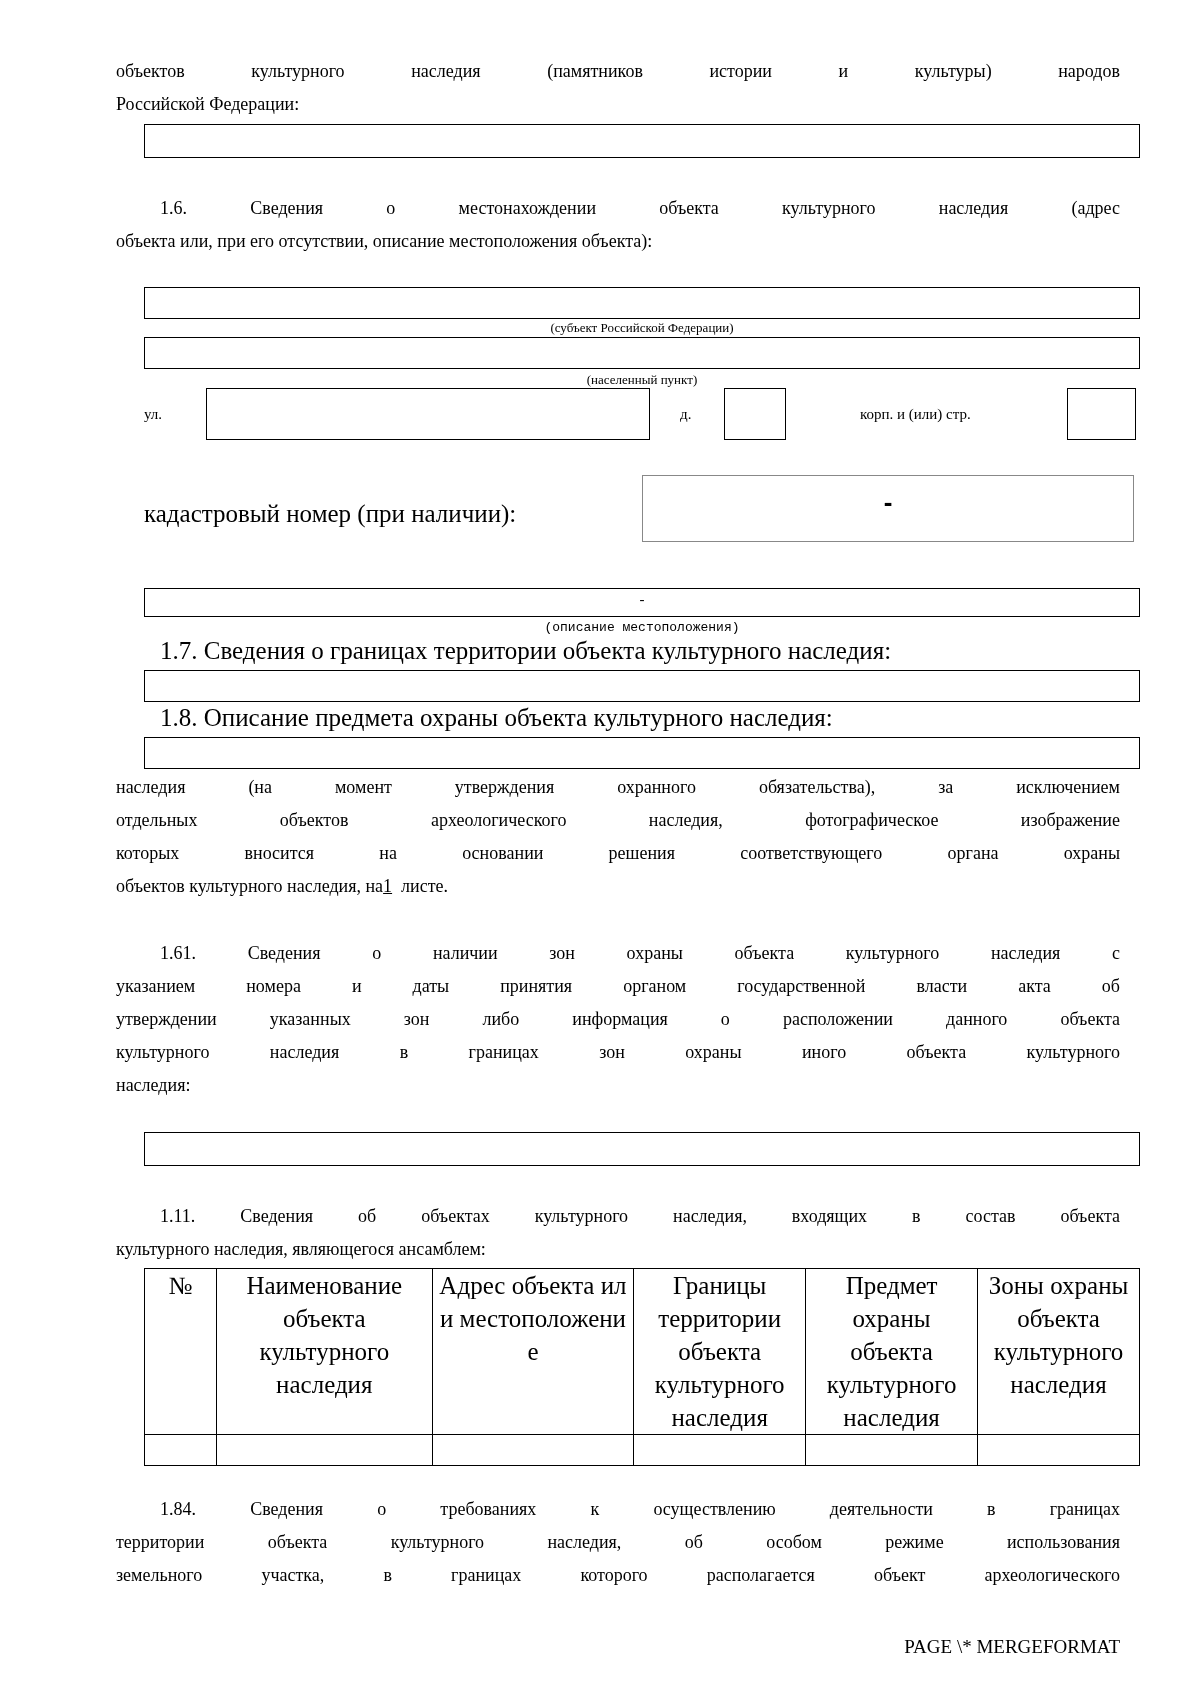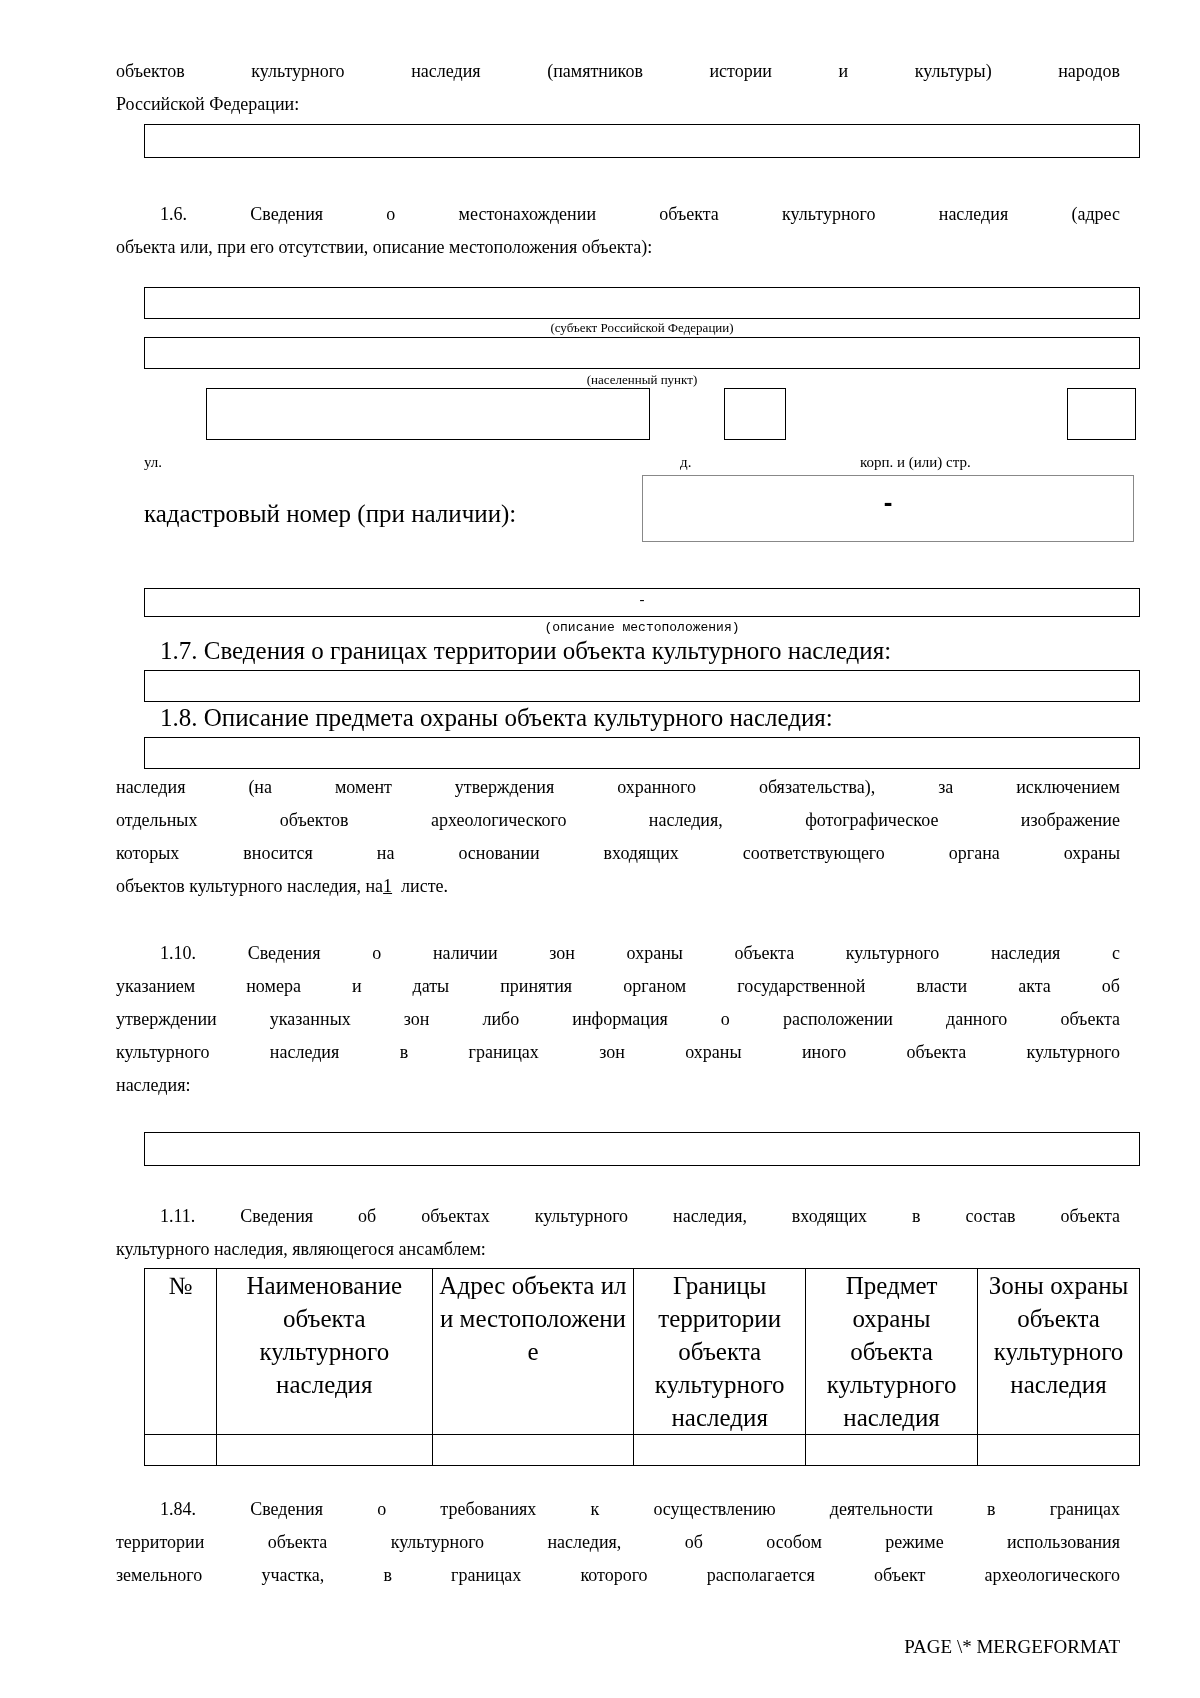--- a/index.html
+++ b/index.html
@@ -5,36 +5,36 @@
   html, body { margin: 0; padding: 0; background: #ffffff; }
   body { width: 1200px; height: 1698px; position: relative; overflow: hidden;
          font-family: "Liberation Serif", "DejaVu Serif", serif; color: #000; }
   .abs { position: absolute; }
   .para { position: absolute; left: 116px; width: 1004px; font-size: 18px; line-height: 33px; text-align: justify; }
   .para.indent { text-indent: 44px; }
   .line { display: block; text-align: justify; text-align-last: justify; white-space: nowrap; }
   .line.last { text-align-last: left; }
   .box { position: absolute; border: 1.5px solid #000; box-sizing: border-box; background: #fff; }
   .cap { position: absolute; font-size: 13px; text-align: center; left: 144px; width: 996px; }
-  .small { position: absolute; font-size: 15px; margin-top: 48px; }
+  .small { position: absolute; font-size: 15px; }
   table.ens { position: absolute; left: 144px; top: 1268px; width: 996px; border-collapse: collapse; font-size: 25px; line-height: 33px; }
   table.ens th, table.ens td { border: 1.5px solid #000; text-align: center; vertical-align: top; font-weight: normal; padding: 0 2px; }
   .footer { position: absolute; right: 80px; top: 1636px; font-size: 19px; }
   u { text-decoration: underline; }
 </style>
 </head>
 <body>
 
 <div class="para" style="top:55px;">
   <span class="line">объектов культурного наследия (памятников истории и культуры) народов</span>
   <span class="line last">Российской Федерации:</span>
 </div>
 <div class="box" style="left:144px; top:124px; width:996px; height:34px;"></div>
 
-<div class="para indent" style="top:198px;">
+<div class="para indent" style="top:192px;">
   <span class="line">1.6. Сведения о местонахождении объекта культурного наследия (адрес</span>
   <span class="line last" style="text-indent:0">объекта или, при его отсутствии, описание местоположения объекта):</span>
 </div>
 
 <div class="box" style="left:144px; top:287px; width:996px; height:32px;"></div>
 <div class="cap" style="top:320px;">(субъект Российской Федерации)</div>
 
 <div class="box" style="left:144px; top:337px; width:996px; height:32px;"></div>
 <div class="cap" style="top:372px;">(населенный пункт)</div>
 
@@ -53,26 +53,26 @@
 
 <div class="abs" style="left:160px; top:637px; font-size:25px;">1.7. Сведения о границах территории объекта культурного наследия:</div>
 <div class="box" style="left:144px; top:670px; width:996px; height:32px;"></div>
 
 <div class="abs" style="left:160px; top:704px; font-size:25px;">1.8. Описание предмета охраны объекта культурного наследия:</div>
 <div class="box" style="left:144px; top:737px; width:996px; height:32px;"></div>
 
 <div class="para indent" style="top:771px;">
   <span class="line" style="text-indent:0">наследия (на момент утверждения охранного обязательства), за исключением</span>
   <span class="line" style="text-indent:0">отдельных объектов археологического наследия, фотографическое изображение</span>
-  <span class="line" style="text-indent:0">которых вносится на основании входящих соответствующего органа охраны</span>
+  <span class="line" style="text-indent:0">которых вносится на основании решения соответствующего органа охраны</span>
   <span class="line last" style="text-indent:0"><span>объектов культурного наследия, на</span><u>1</u>&nbsp;&nbsp;<span>листе.</span></span>
 </div>
 
 <div class="para indent" style="top:937px;">
-  <span class="line">1.10. Сведения о наличии зон охраны объекта культурного наследия с</span>
+  <span class="line">1.61. Сведения о наличии зон охраны объекта культурного наследия с</span>
   <span class="line" style="text-indent:0">указанием номера и даты принятия органом государственной власти акта об</span>
   <span class="line" style="text-indent:0">утверждении указанных зон либо информация о расположении данного объекта</span>
   <span class="line" style="text-indent:0">культурного наследия в границах зон охраны иного объекта культурного</span>
   <span class="line last" style="text-indent:0">наследия:</span>
 </div>
 <div class="box" style="left:144px; top:1132px; width:996px; height:34px;"></div>
 
 <div class="para indent" style="top:1200px;">
   <span class="line">1.11. Сведения об объектах культурного наследия, входящих в состав объекта</span>
   <span class="line last" style="text-indent:0">культурного наследия, являющегося ансамблем:</span>

